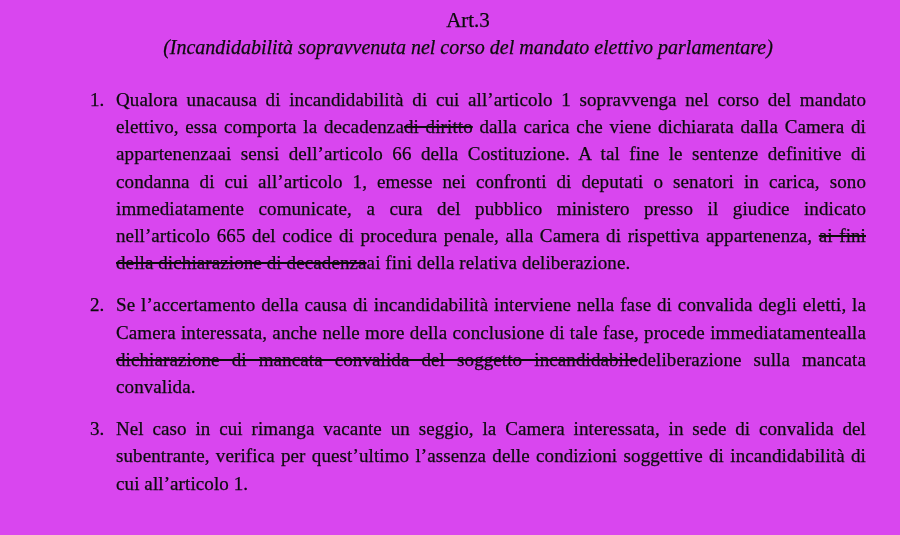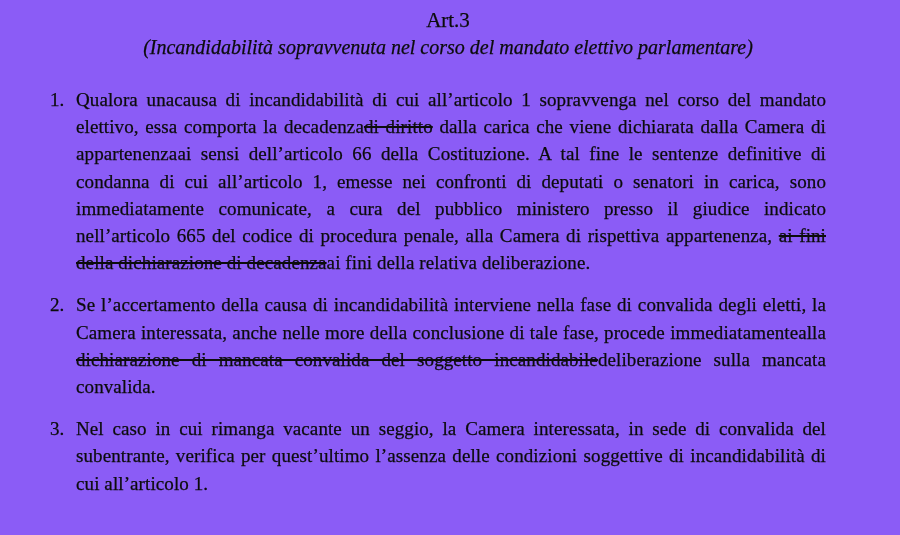--- a/index.html
+++ b/index.html
@@ -12,22 +12,22 @@
     height: 535px;
     overflow: hidden;
     font-family: "Liberation Serif", "DejaVu Serif", serif;
     color: #0c0c0c;
     -webkit-text-stroke: 0.25px #0c0c0c;
   }
   .doc-page {
     box-sizing: border-box;
     width: 900px;
     height: 535px;
-    padding: 8px 54px 0 50px;
-    background: #8b5cf6;
+    padding: 8px 54px 0 90px;
+    background: #d946ef;
   }
   .article-title {
     text-align: center;
     font-size: 21px;
     line-height: 25px;
     margin: 0 0 2px 0;
     font-weight: normal;
   }
   .article-subtitle {
     text-align: center;

